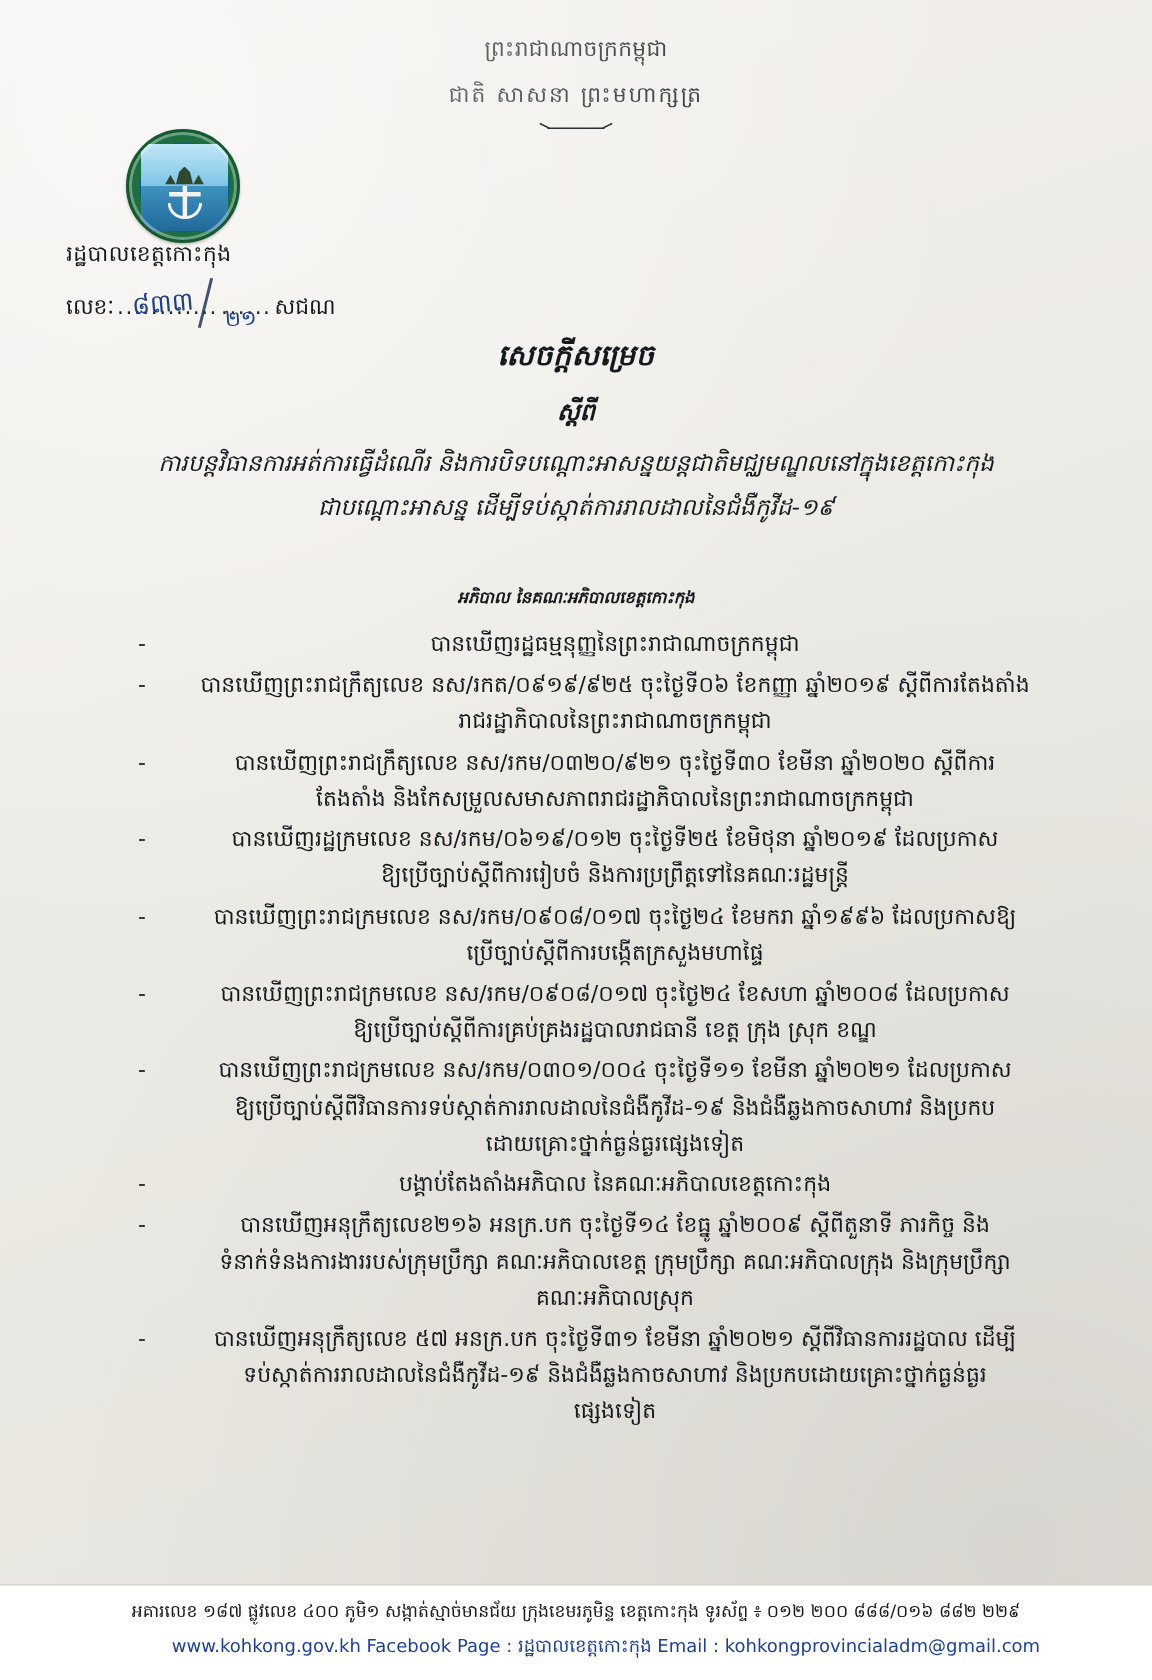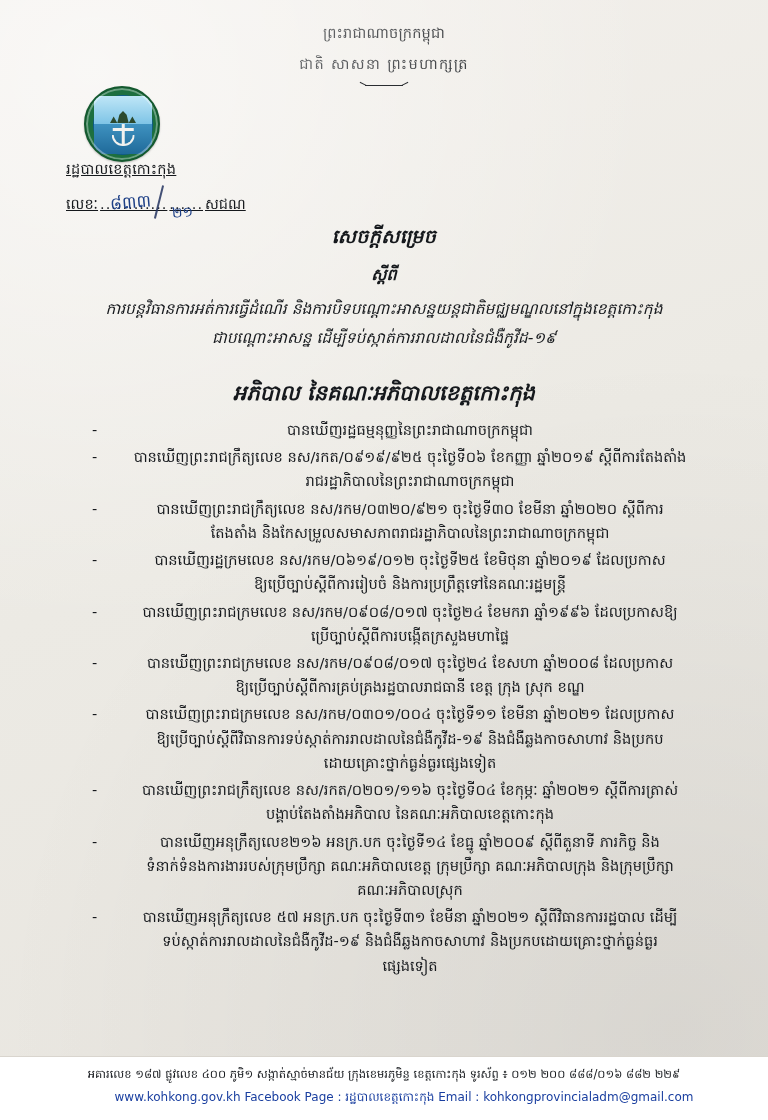--- a/index.html
+++ b/index.html
@@ -134,24 +134,23 @@
   .emblem .ring-text {
     position: absolute;
     inset: 0;
     border-radius: 50%;
     box-shadow: inset 0 0 0 2px rgba(255,255,255,0.35);
   }
 
   
   .lh-block {
     position: absolute;
-    left: 66px;
+    left: 44px;
     top: 160px;
     width: 260px;
-    text-decoration: underline;
   }
   .lh-org {
     font-size: 14.5px;
     letter-spacing: 0.3px;
   }
   .lh-number {
     margin-top: 14px;
     font-size: 14.5px;
     display: flex;
     align-items: baseline;
@@ -212,23 +211,23 @@
     margin-top: 12px;
   }
   .t-line {
     font-size: 15.5px;
     margin-top: 10px;
     line-height: 1.5;
     padding: 0 82px;
   }
   .t-line.l2 { margin-top: 6px; }
   .t-authority {
-    font-size: 21px;
+    font-size: 11px;
     font-weight: bold;
-    margin-top: 28px;
+    margin-top: 40px;
   }
 
   
   .body-block {
     position: absolute;
     left: 92px;
     right: 56px;
     top: 418px;
     font-size: 14.6px;
     line-height: 1.66;
@@ -380,21 +379,20 @@
       <span class="txt">
         <span class="ln">បានឃើញព្រះរាជក្រមលេខ នស/រកម/០៣០១/០០៤ ចុះថ្ងៃទី១១ ខែមីនា ឆ្នាំ២០២១ ដែលប្រកាស</span>
         <span class="ln">ឱ្យប្រើច្បាប់ស្តីពីវិធានការទប់ស្កាត់ការរាលដាលនៃជំងឺកូវីដ-១៩ និងជំងឺឆ្លងកាចសាហាវ និងប្រកប</span>
         <span class="ln">ដោយគ្រោះថ្នាក់ធ្ងន់ធ្ងរផ្សេងទៀត</span>
       </span>
     </div>
 
     <div class="clause">
       <span class="dash">-</span>
       <span class="txt">
-        <span class="ln">បានឃើញព្រះរាជក្រឹត្យលេខ នស/រកត/០២០១/១១៦ ចុះថ្ងៃទី០៤ ខែកុម្ភៈ ឆ្នាំ២០២១ ស្តីពីការត្រាស់</span>
         <span class="ln">បង្គាប់តែងតាំងអភិបាល នៃគណៈអភិបាលខេត្តកោះកុង</span>
       </span>
     </div>
 
     <div class="clause">
       <span class="dash">-</span>
       <span class="txt">
         <span class="ln">បានឃើញអនុក្រឹត្យលេខ២១៦ អនក្រ.បក ចុះថ្ងៃទី១៤ ខែធ្នូ ឆ្នាំ២០០៩ ស្តីពីតួនាទី ភារកិច្ច និង</span>
         <span class="ln">ទំនាក់ទំនងការងាររបស់ក្រុមប្រឹក្សា គណៈអភិបាលខេត្ត ក្រុមប្រឹក្សា គណៈអភិបាលក្រុង និងក្រុមប្រឹក្សា</span>
         <span class="ln">គណៈអភិបាលស្រុក</span>

